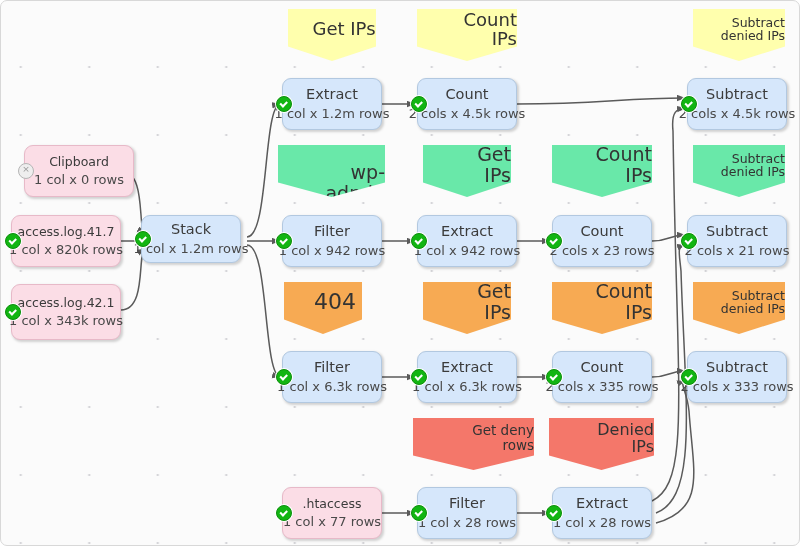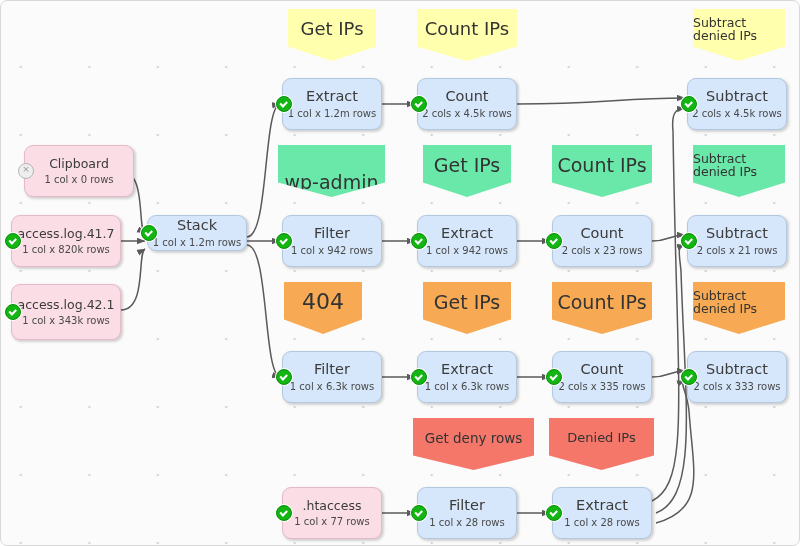--- a/index.html
+++ b/index.html
@@ -13,42 +13,42 @@
           background-size:68.5px 68px;background-position:54px 32px;}
 
   #wires{position:absolute;left:0;top:0;width:800px;height:546px;pointer-events:none;}
 
   
   .node{position:absolute;box-sizing:border-box;border-radius:9px;
         border:1px solid #b9c0c8;box-shadow:1.5px 1.5px 2.5px rgba(0,0,0,.17);
         display:flex;flex-direction:column;align-items:center;justify-content:center;}
   .node .title{font-size:14.5px;color:#3b3b3b;line-height:1.05;margin-bottom:4px;
                white-space:nowrap;}
-  .node .sub{font-size:10px;color:#494949;white-space:nowrap;}
+  .node .sub{font-size:13px;color:#494949;white-space:nowrap;}
   .node.data{background:#fbdde6;border-color:#e7b9c8;}
   .node.data .title{font-size:12.5px;}
   .node.op{background:#d6e7fb;border-color:#b2c8e0;}
 
   
   .badge{position:absolute;left:-7px;top:50%;transform:translateY(-50%);
          width:14px;height:14px;border-radius:50%;}
   .badge.ok{background:#12b512;border:1px solid #0c8f0c;
             box-shadow:0 0 0 1px #ffffff;}
   .badge.ok::after{content:"";position:absolute;left:3px;top:3.5px;width:5px;height:2.5px;
             border-left:2px solid #fff;border-bottom:2px solid #fff;
             transform:rotate(-45deg);}
   .badge.none{background:#eeeeee;border:1px solid #b5b5b5;}
   .badge.none::after{content:"\00d7";position:absolute;left:0;top:-2px;width:14px;
             text-align:center;font-size:9px;color:#9a9a9a;line-height:14px;}
 
   
   .banner{position:absolute;box-sizing:border-box;
-          display:flex;align-items:center;justify-content:center;text-align:left;
+          display:flex;align-items:center;justify-content:center;text-align:right;
           clip-path:polygon(0 0,100% 0,100% 72%,50% 100%,0 72%);
-          filter:drop-shadow(1.5px 1.5px 2px rgba(0,0,0,.22));}
+          filter:drop-shadow(1.5px 1.5px 2px rgba(0,0,0,.22));padding-left:24px;}
   .banner span{display:block;padding-bottom:12px;color:#333;line-height:1.08;}
   .banner.yellow{background:#ffffad;}
   .banner.green{background:#69e8a9;}
   .banner.orange{background:#f7aa53;}
   .banner.red{background:#f4776a;}
 </style>
 </head>
 <body>
 
 <div id="canvas">
@@ -119,38 +119,38 @@
     <div class="banner orange" style="left: 551px; top: 281px; width: 100px; height: 52px;">
       <span style="font-size: 19px;">Count IPs</span>
     </div>
     <div class="banner orange" style="left: 692px; top: 281px; width: 92px; height: 52px;">
       <span style="font-size: 12.5px;">Subtract denied IPs</span>
     </div>
     <div class="banner red" style="left: 412px; top: 417px; width: 121px; height: 52px;">
       <span style="font-size: 13.5px;">Get deny rows</span>
     </div>
     <div class="banner red" style="left: 548px; top: 417px; width: 105px; height: 52px;">
-      <span style="font-size: 13px;">Denied IPs</span>
+      <span style="font-size: 16px;">Denied IPs</span>
     </div>
     <div class="node data" style="left: 23px; top: 144px; width: 110px; height: 52px;">
       <div class="badge none"></div>
       <div class="title">Clipboard</div>
       <div class="sub">1 col x 0 rows</div>
     </div>
     <div class="node data" style="left: 10px; top: 214px; width: 110px; height: 52px;">
       <div class="badge ok"></div>
       <div class="title">access.log.41.7</div>
       <div class="sub">1 col x 820k rows</div>
     </div>
     <div class="node data" style="left: 10px; top: 283px; width: 110px; height: 56px;">
       <div class="badge ok"></div>
       <div class="title">access.log.42.1</div>
       <div class="sub">1 col x 343k rows</div>
     </div>
-    <div class="node op" style="left: 146px; top: 214px; width: 100px; height: 36px;">
+    <div class="node op" style="left: 140px; top: 214px; width: 100px; height: 48px;">
       <div class="badge ok"></div>
       <div class="title">Stack</div>
       <div class="sub">1 col x 1.2m rows</div>
     </div>
     <div class="node op" style="left: 281px; top: 77px; width: 100px; height: 52px;">
       <div class="badge ok"></div>
       <div class="title">Extract</div>
       <div class="sub">1 col x 1.2m rows</div>
     </div>
     <div class="node op" style="left: 416px; top: 77px; width: 100px; height: 52px;">

